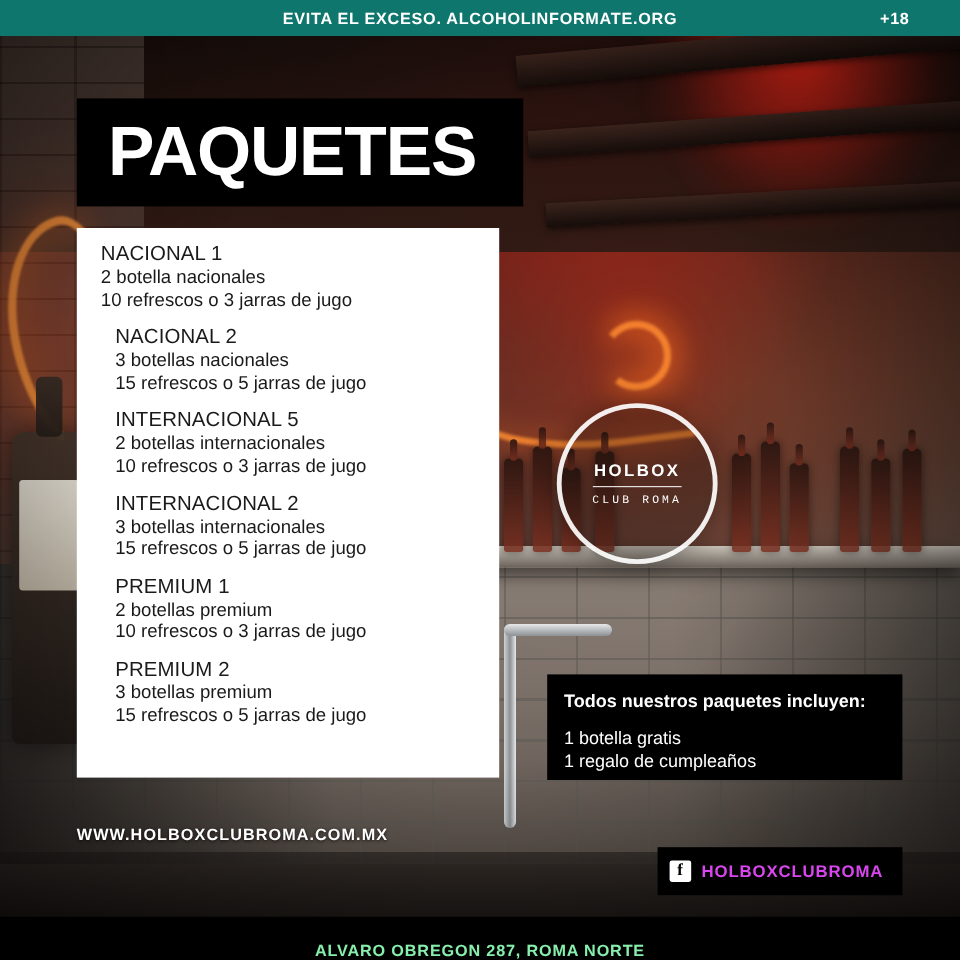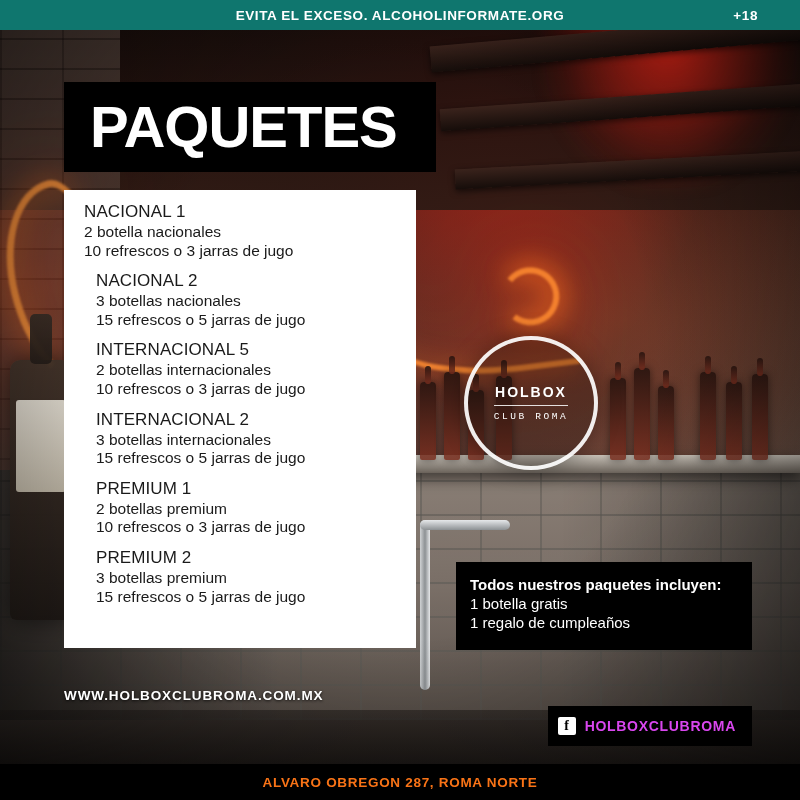--- a/index.html
+++ b/index.html
@@ -206,23 +206,23 @@
     position: absolute;
     right: 42px;
     font-size: 13.5px;
     font-weight: bold;
     letter-spacing: .6px;
   }
   .bottombar {
     position: absolute;
     left: 0; bottom: 0; width: 100%; height: 36px;
     background: #000;
-    color: #f97316;
+    color: #86efac;
     display: flex;
-    align-items: center;
+    align-items: flex-end;
     justify-content: center;
     font-size: 13.5px;
     font-weight: bold;
     letter-spacing: .7px;
   }
 
   
   .title-block {
     position: absolute;
     left: 64px; top: 82px;
@@ -306,21 +306,21 @@
     left: 456px; top: 562px;
     width: 296px; height: 88px;
     background: #000;
     color: #fff;
     padding: 14px 16px 0 14px;
     box-sizing: border-box;
   }
   .includes .hdr {
     font-size: 15px;
     font-weight: bold;
-    margin-bottom: 2px;
+    margin-bottom: 14px;
   }
   .includes .li {
     font-size: 15px;
     line-height: 1.25;
   }
 
   
   .website {
     position: absolute;
     left: 64px; top: 688px;

